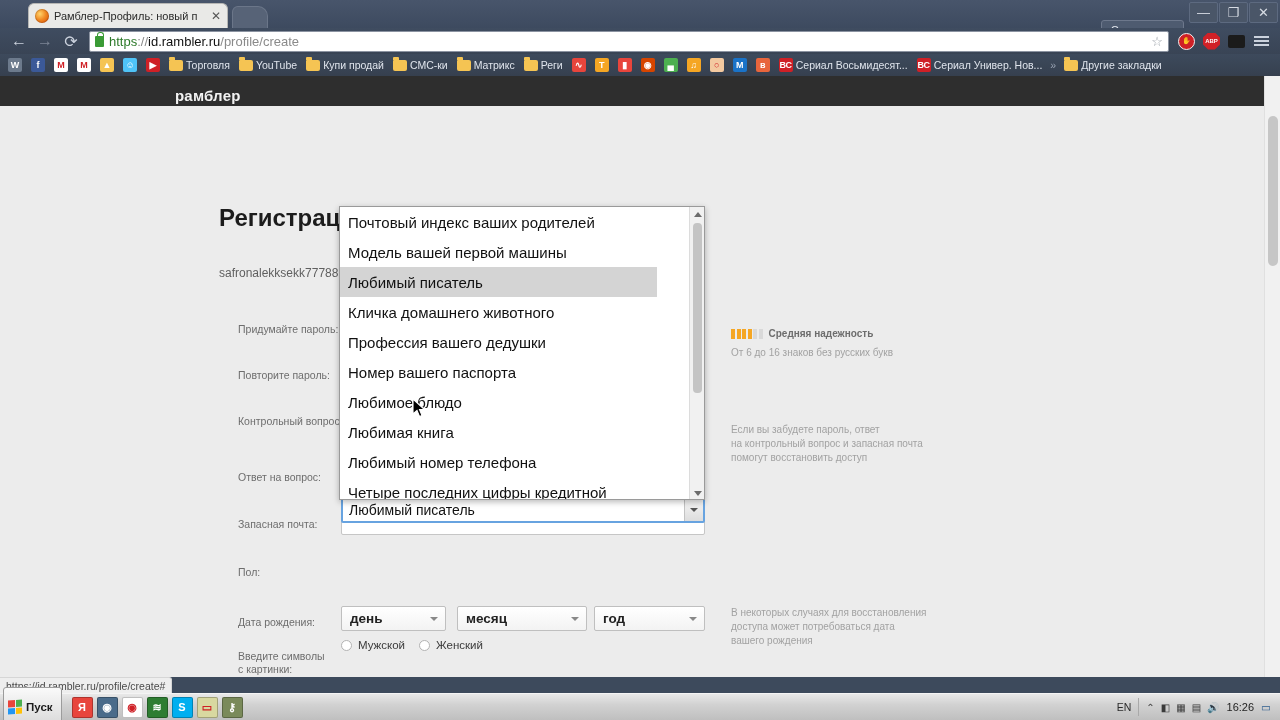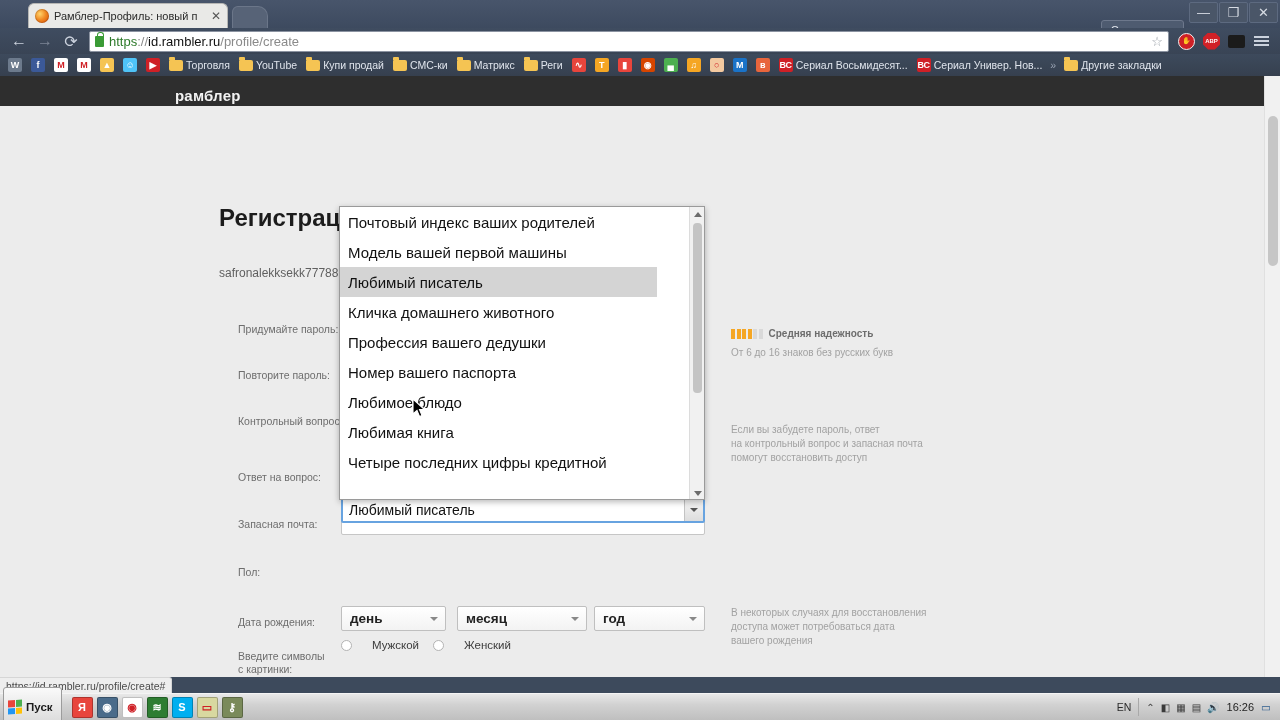--- a/index.html
+++ b/index.html
@@ -212,21 +212,21 @@
   }
   .dd-sb-up { top: 0; } .dd-sb-dn { bottom: 0; }
   .dd-thumb {
     position: absolute; left: 3px; top: 16px; width: 9px; height: 170px;
     background: #c4c4c4; border-radius: 4px;
   }
   .tri-up { width:0;height:0;border-left:4px solid transparent;border-right:4px solid transparent;border-bottom:5px solid #6c6c6c;}
   .tri-dn { width:0;height:0;border-left:4px solid transparent;border-right:4px solid transparent;border-top:5px solid #6c6c6c;}
 
   .radio-row { position: absolute; left: 333px; top: 525px; display: flex; align-items: center; gap: 14px; font-size: 11.5px; color: #3c3c3c; }
-  .rdo { display: flex; align-items: center; gap: 20px; }
+  .rdo { display: flex; align-items: center; gap: 6px; }
   .rdo .dot { width: 11px; height: 11px; border-radius: 50%; background: #fff; border: 1px solid #b3b3b3; }
 
   .dsel {
     position: absolute; height: 25px; background: linear-gradient(to bottom,#ffffff,#f3f3f3);
     border: 1px solid #bfbfbf; border-radius: 2px;
     display: flex; align-items: center; padding-left: 8px;
     font-size: 13.5px; font-weight: bold; color: #222;
   }
   .dsel .caret-dn { position: absolute; right: 7px; border-top-color: #888; }
 
@@ -488,20 +488,21 @@
       <div class="dropdown">
         <div class="dd-list" id="ddlist">
             <div class="dd-item">Почтовый индекс ваших родителей</div>
             <div class="dd-item">Модель вашей первой машины</div>
             <div class="dd-item sel">Любимый писатель</div>
             <div class="dd-item">Кличка домашнего животного</div>
             <div class="dd-item">Профессия вашего дедушки</div>
             <div class="dd-item">Номер вашего паспорта</div>
             <div class="dd-item">Любимое блюдо</div>
             <div class="dd-item">Любимая книга</div>
+            <div class="dd-item">Любимый номер телефона</div>
             <div class="dd-item">Четыре последних цифры кредитной</div>
           </div>
         <div class="dd-scroll">
           <div class="dd-sb-up">
               <span class="tri-up"></span>
             </div>
           <div class="dd-thumb"></div>
           <div class="dd-sb-dn">
               <span class="tri-dn"></span>
             </div>

